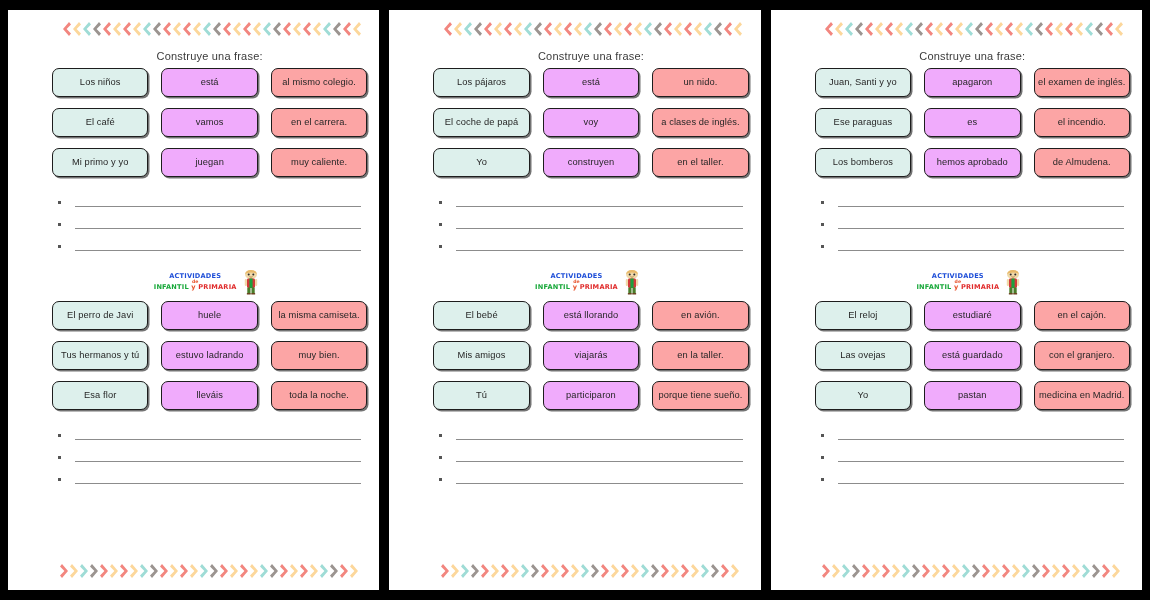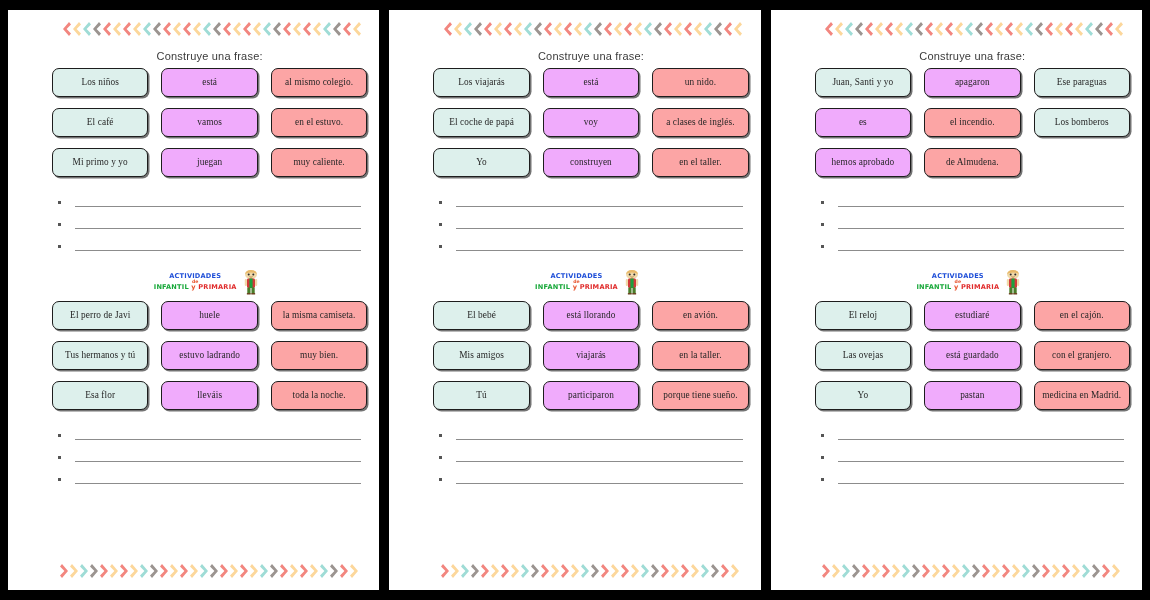--- a/index.html
+++ b/index.html
@@ -50,21 +50,21 @@
   .prompt {
     text-align: center;
     font-size: 11px;
     color: #3b3b3b;
     letter-spacing: .2px;
     margin: 8px 0 6px 0;
     flex: 0 0 auto;
   }
 
   
-  .block { flex: 0 0 auto; padding: 0 12px; font-family: Liberation Serif, serif; }
+  .block { flex: 0 0 auto; padding: 0 12px; }
   .grid {
     display: grid;
     grid-template-columns: 1fr 1fr 1fr;
     column-gap: 13px;
     row-gap: 11px;
   }
   .card {
     border: 1.6px solid #1d1d1d;
     border-radius: 7px;
     height: 29px;
@@ -289,21 +289,21 @@
         </span>
       </div>
       <div class="prompt">Construye una frase:</div>
       <div class="block">
         <div class="grid">
           <div class="card subject">Los niños</div>
           <div class="card verb">está</div>
           <div class="card complement">al mismo colegio.</div>
           <div class="card subject">El café</div>
           <div class="card verb">vamos</div>
-          <div class="card complement">en el estuvo.</div>
+          <div class="card complement">en el carrera.</div>
           <div class="card subject">Mi primo y yo</div>
           <div class="card verb">juegan</div>
           <div class="card complement">muy caliente.</div>
         </div>
       </div>
       <div class="lines">
         <div class="line-row">
           <span class="bullet"></span>
           <span class="rule"></span>
         </div>
@@ -670,21 +670,21 @@
         </span>
         <span class="chev">
           <svg viewBox="0 0 11 18">
             <path d="M9,2 L3,9 L9,16 L11,13.6 L6.6,9 L11,4.4 Z" fill="#fcd79b"></path>
           </svg>
         </span>
       </div>
       <div class="prompt">Construye una frase:</div>
       <div class="block">
         <div class="grid">
-          <div class="card subject">Los viajarás</div>
+          <div class="card subject">Los pájaros</div>
           <div class="card verb">está</div>
           <div class="card complement">un nido.</div>
           <div class="card subject">El coche de papá</div>
           <div class="card verb">voy</div>
           <div class="card complement">a clases de inglés.</div>
           <div class="card subject">Yo</div>
           <div class="card verb">construyen</div>
           <div class="card complement">en el taller.</div>
         </div>
       </div>
@@ -1058,20 +1058,21 @@
           <svg viewBox="0 0 11 18">
             <path d="M9,2 L3,9 L9,16 L11,13.6 L6.6,9 L11,4.4 Z" fill="#fcd79b"></path>
           </svg>
         </span>
       </div>
       <div class="prompt">Construye una frase:</div>
       <div class="block">
         <div class="grid">
           <div class="card subject">Juan, Santi y yo</div>
           <div class="card verb">apagaron</div>
+          <div class="card complement">el examen de inglés.</div>
           <div class="card subject">Ese paraguas</div>
           <div class="card verb">es</div>
           <div class="card complement">el incendio.</div>
           <div class="card subject">Los bomberos</div>
           <div class="card verb">hemos aprobado</div>
           <div class="card complement">de Almudena.</div>
         </div>
       </div>
       <div class="lines">
         <div class="line-row">

